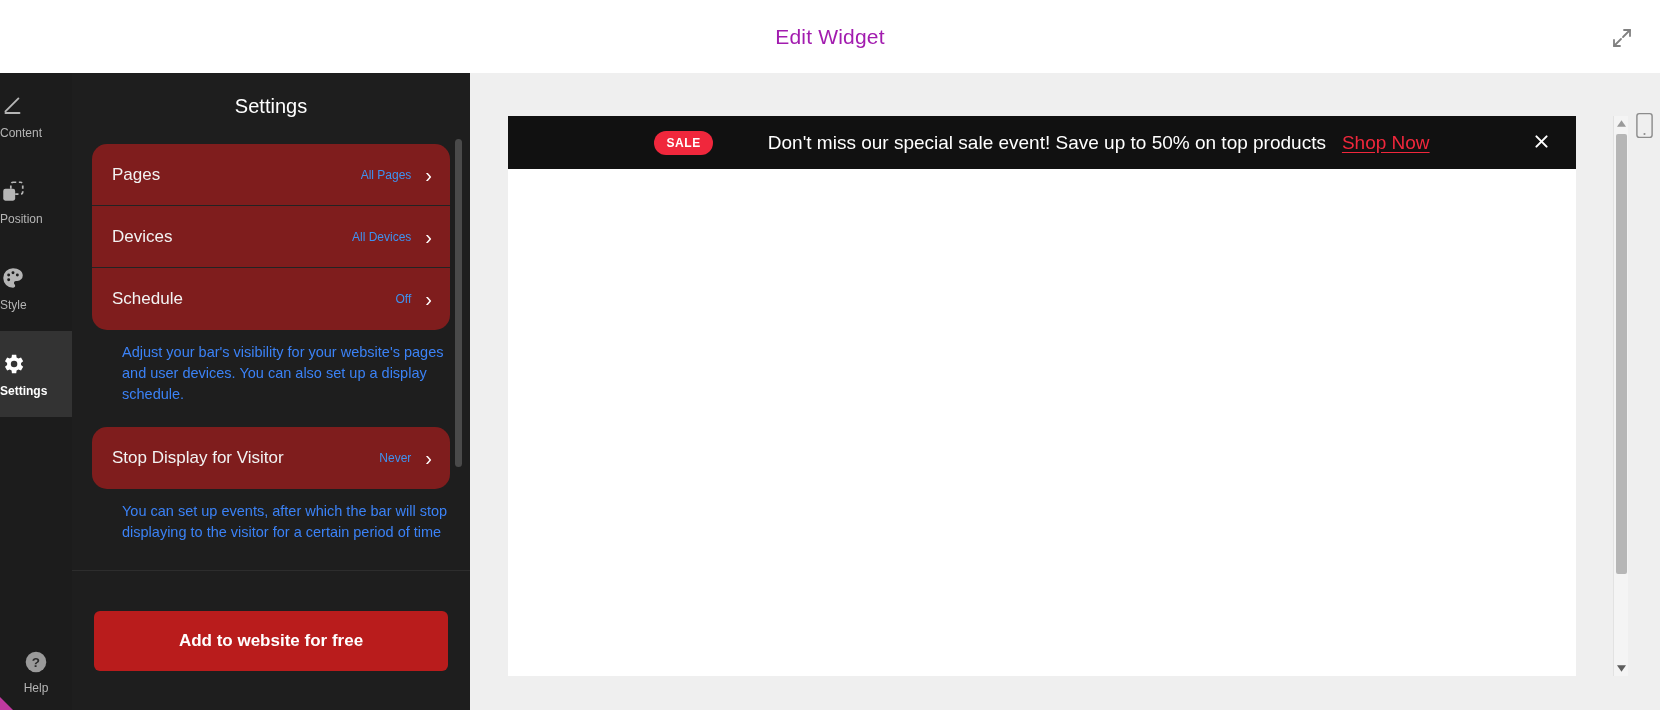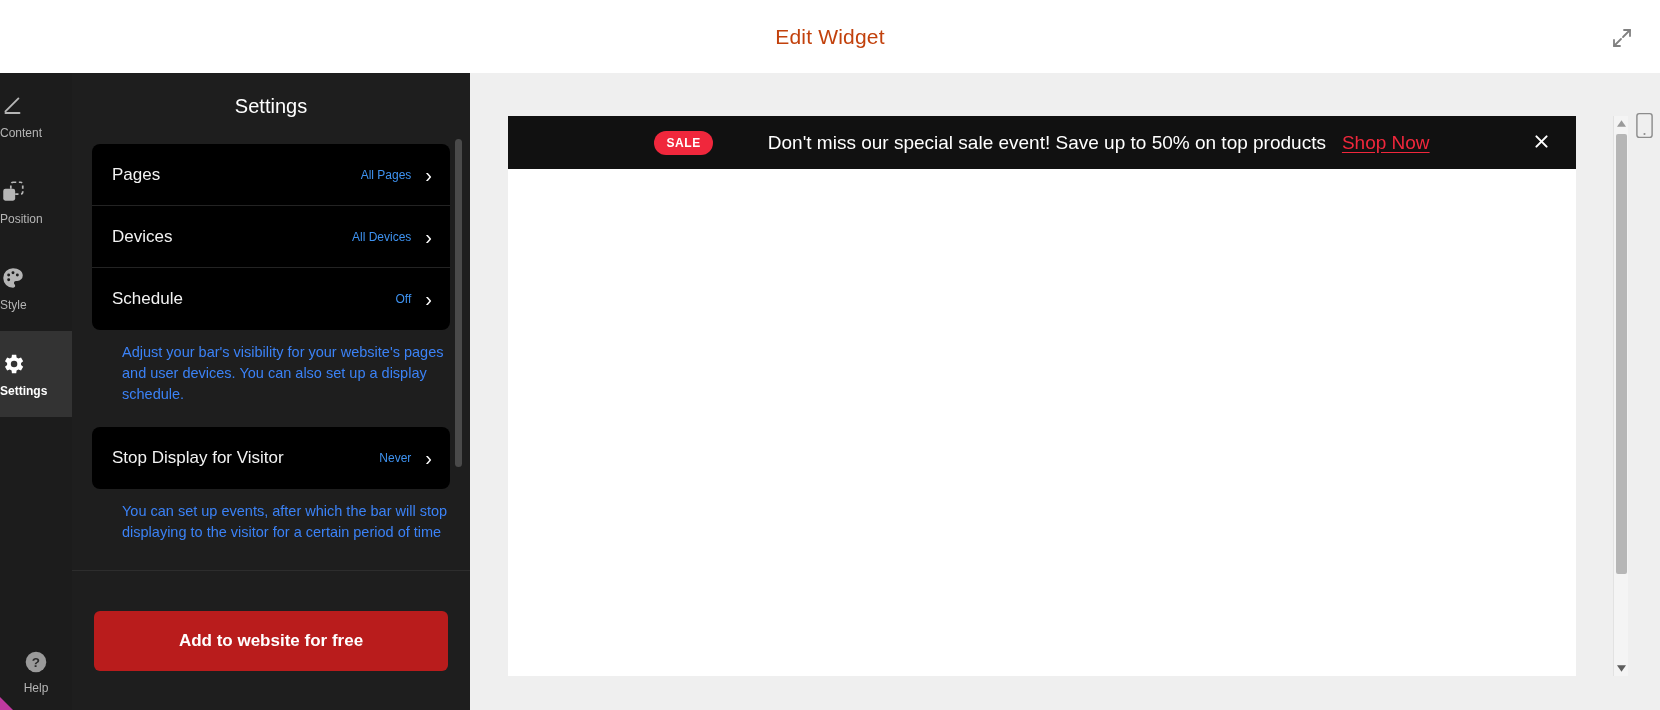--- a/index.html
+++ b/index.html
@@ -11,21 +11,21 @@
   }
 
   
   .topbar {
     position: absolute; top: 0; left: 0;
     width: 1660px; height: 73px;
     background: #ffffff;
     display: flex; align-items: center; justify-content: center;
   }
   .topbar-title {
-    font-size: 21px; color: #c2410c; font-weight: 400;
+    font-size: 21px; color: #a21caf; font-weight: 400;
     letter-spacing: .2px;
   }
   .expand-btn {
     position: absolute; right: 18px; top: 18px;
     width: 40px; height: 40px;
     display: flex; align-items: center; justify-content: center;
     cursor: pointer;
   }
 
   
@@ -80,22 +80,22 @@
     position: relative;
     height: 497px;
     overflow: hidden;
     padding: 0 20px;
   }
   .panel-title {
     text-align: center; color: #ffffff;
     font-size: 20px; padding: 22px 0 26px;
   }
   .card {
-    background: #000000;
-    border-radius: 8px;
+    background: #7f1d1d;
+    border-radius: 15px;
     overflow: hidden;
   }
   .row {
     height: 62px;
     display: flex; align-items: center;
     padding: 0 18px 0 20px;
     cursor: pointer;
     border-bottom: 1px solid #232323;
   }
   .row:last-child { border-bottom: none; }

